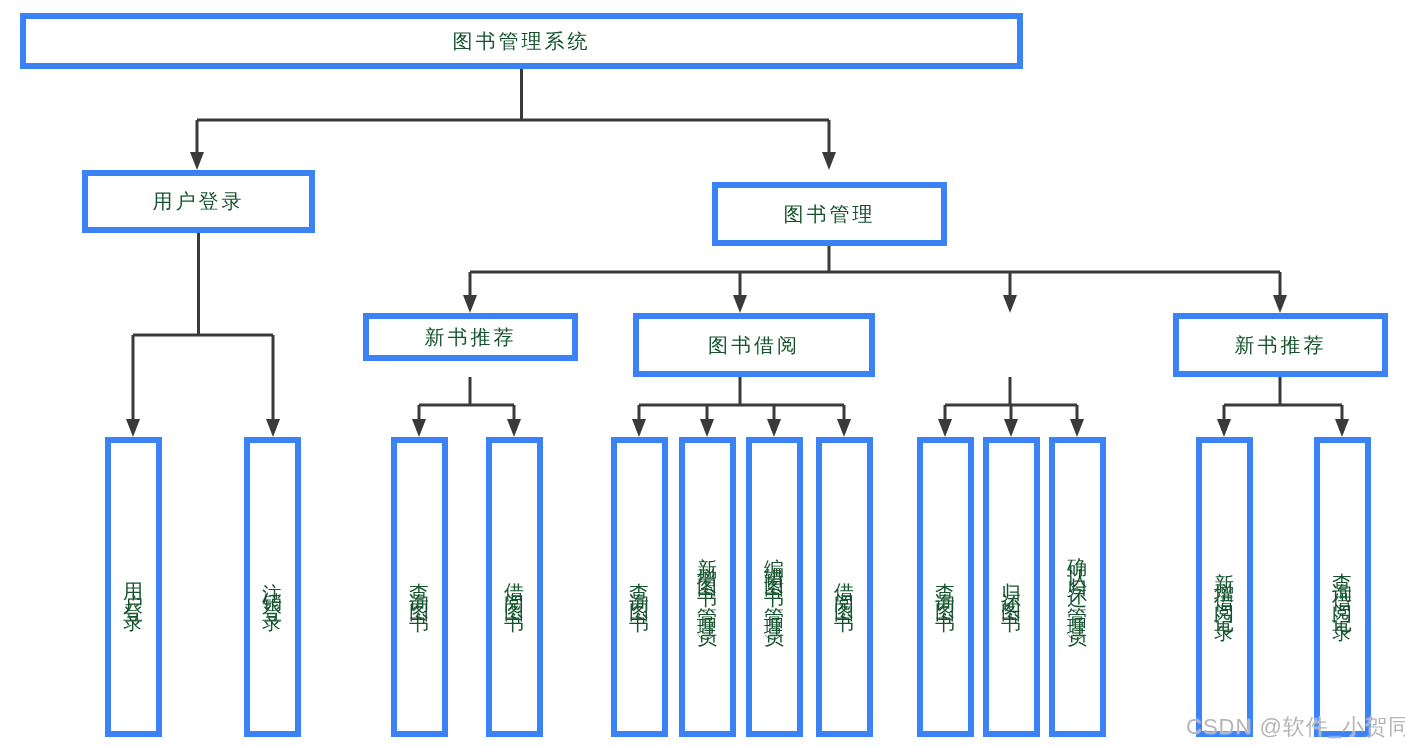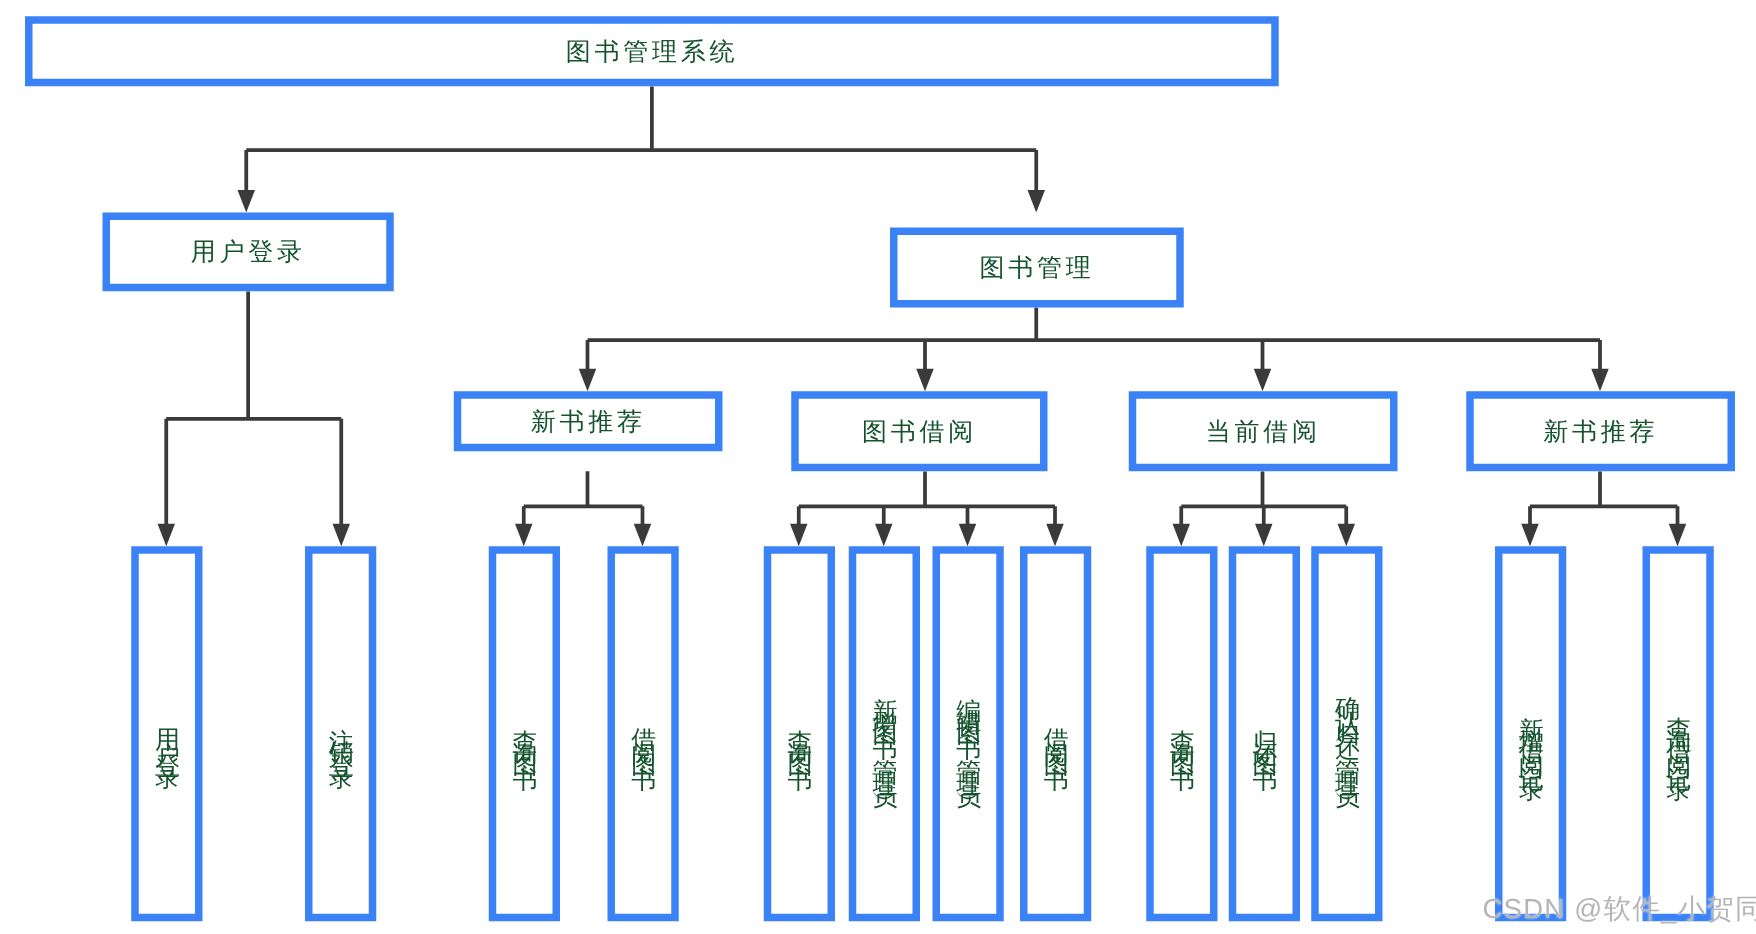--- a/index.html
+++ b/index.html
@@ -106,25 +106,22 @@
   <div class="node hbox" style="left:82px; top:170px; width:233px; height:63px;">
     <span class="lbl">用户登录</span>
   </div>
   <div class="node hbox" style="left:712px; top:170px; width:235px; height:64px;margin-top:12px;">
     <span class="lbl">图书管理</span>
   </div>
 
   <div class="node hbox" style="left:363px; top:313px; width:215px; height:48px;">
     <span class="lbl">新书推荐</span>
   </div>
-  <div class="node hbox" style="left:633px; top:313px; width:205px; height:64px;">
+  <div class="node hbox" style="left:633px; top:313px; width:242px; height:64px;">
     <span class="lbl">图书借阅</span>
-  </div>
-  <div class="node hbox" style="left:903px; top:313px; width:215px; height:64px;">
-    <span class="lbl">当前借阅</span>
   </div>
   <div class="node hbox" style="left:1173px; top:313px; width:215px; height:64px;">
     <span class="lbl">新书推荐</span>
   </div>
 
   <div class="node vbox" style="left:105px;">
     <span class="lbl">用户登录</span>
   </div>
   <div class="node vbox" style="left:244px;">
     <span class="lbl">注销登录</span>

